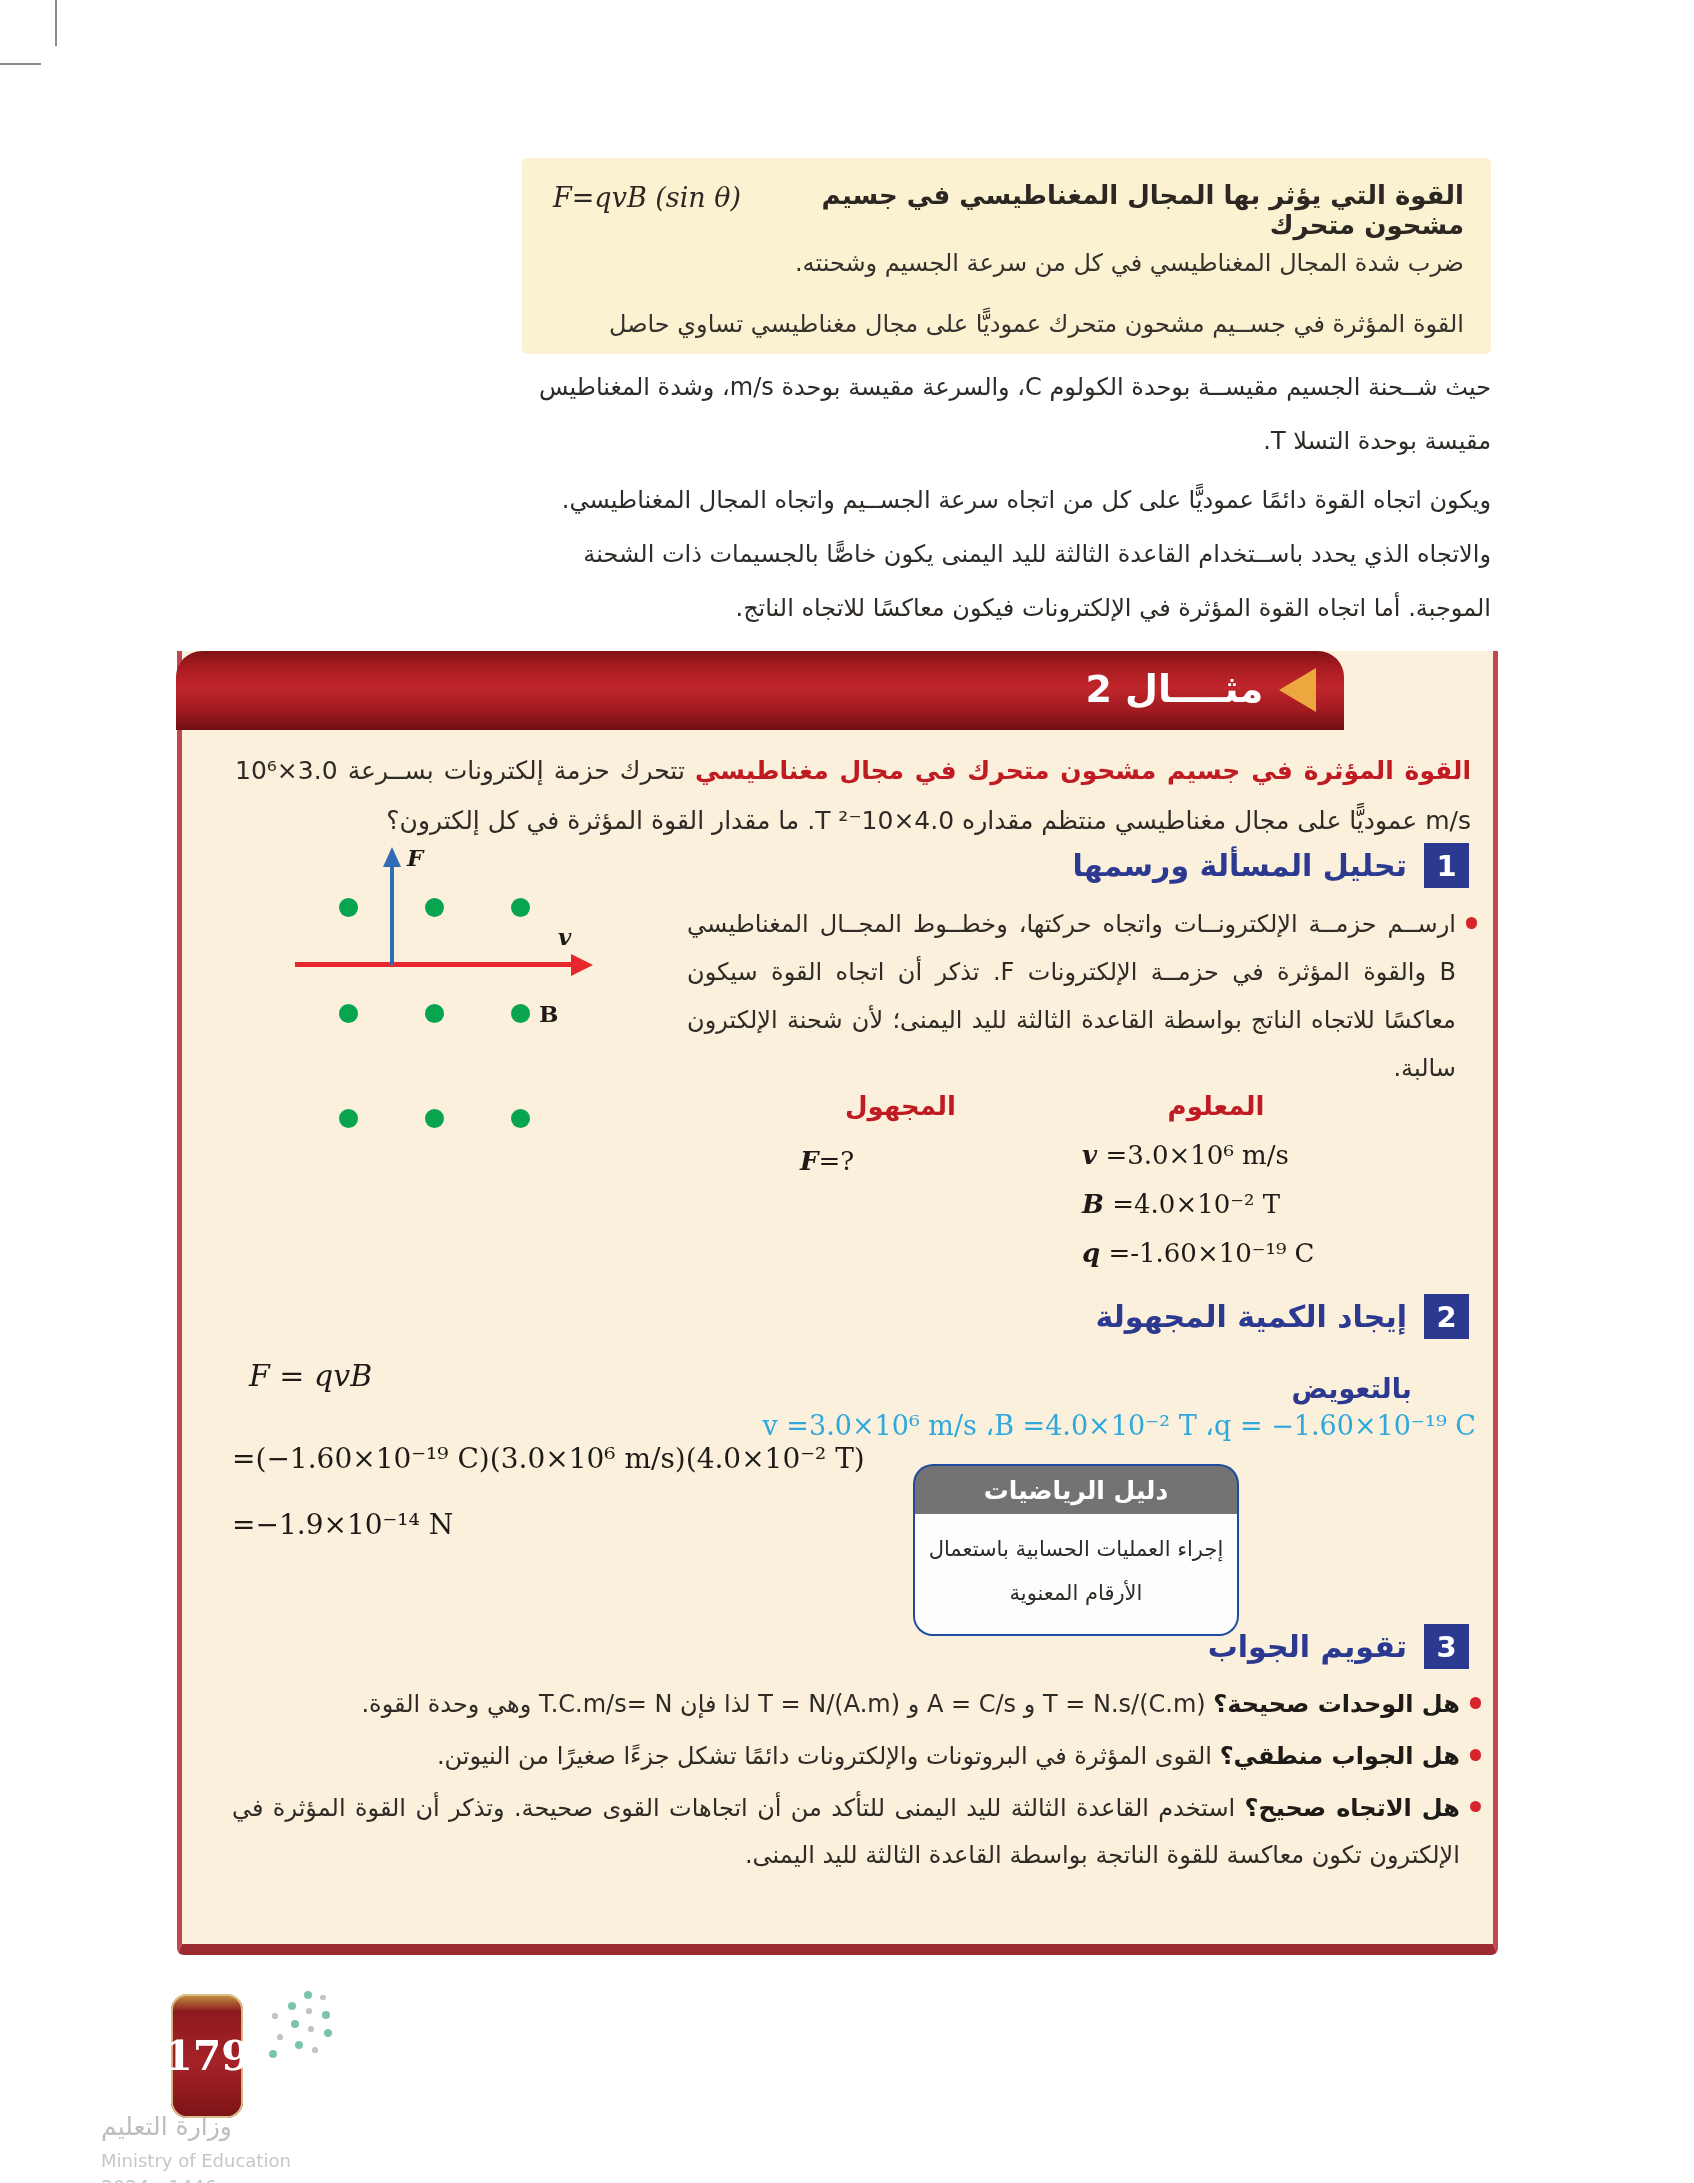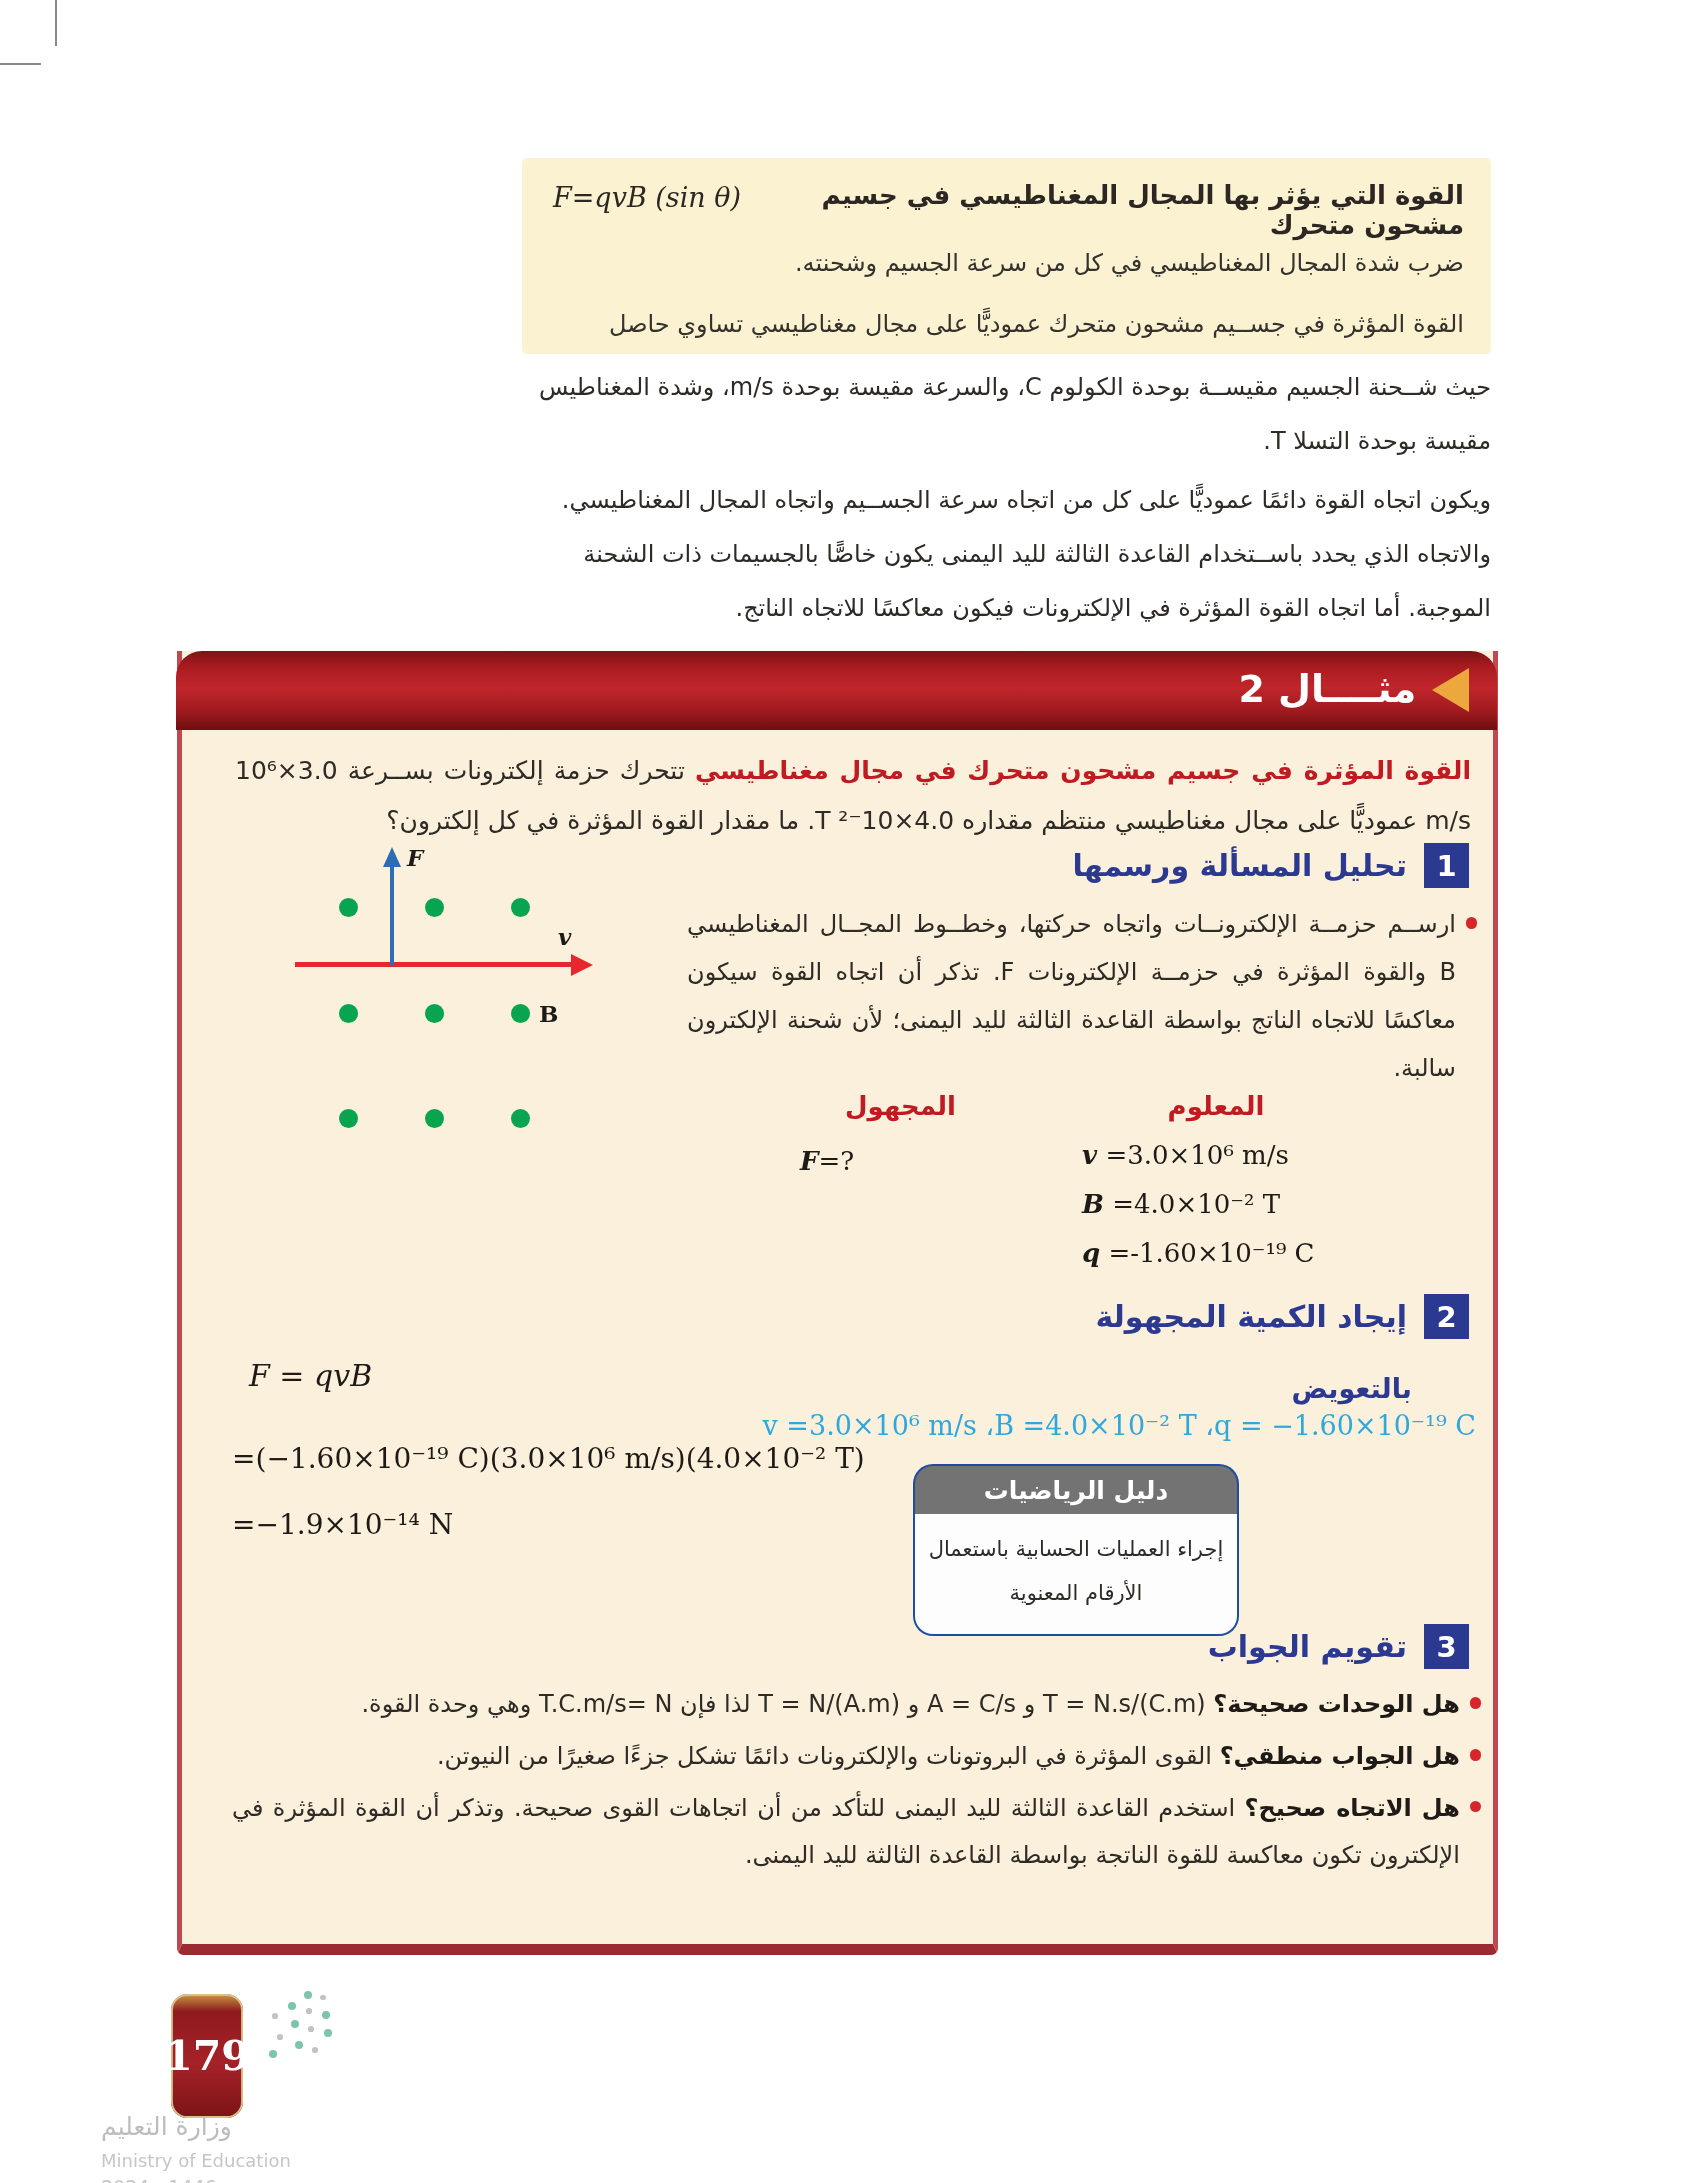--- a/index.html
+++ b/index.html
@@ -34,21 +34,21 @@
   .p2{top:473px;}
 
   
   .example-box{
     left:177px;top:651px;width:1321px;height:1304px;box-sizing:border-box;
     background:#fbf0db;
     border-left:5.7px solid #c04850;border-right:5.7px solid #c04850;
     border-bottom:11.5px solid #9c2b31;border-radius:0 0 6.7px 6.7px;
   }
   .example-header{
-    position:absolute;left:-5.7px;top:0;width:1321px;height:79px;
+    position:absolute;left:-5.7px;top:0;width:1168px;height:79px;
     background:linear-gradient(180deg,#7e1416 0%,#a91b20 20%,#c0262b 46%,#a01a1f 76%,#6e0f12 100%);
     border-radius:26px 26px 0 0;
   }
   .example-number{
     position:absolute;right:81px;top:0;height:79px;line-height:77px;
     color:#ffffff;font-weight:bold;font-size:38px;direction:rtl;white-space:nowrap;
   }
   .example-arrow{
     position:absolute;right:28px;top:17px;width:0;height:0;
     border-top:22px solid transparent;border-bottom:22px solid transparent;

